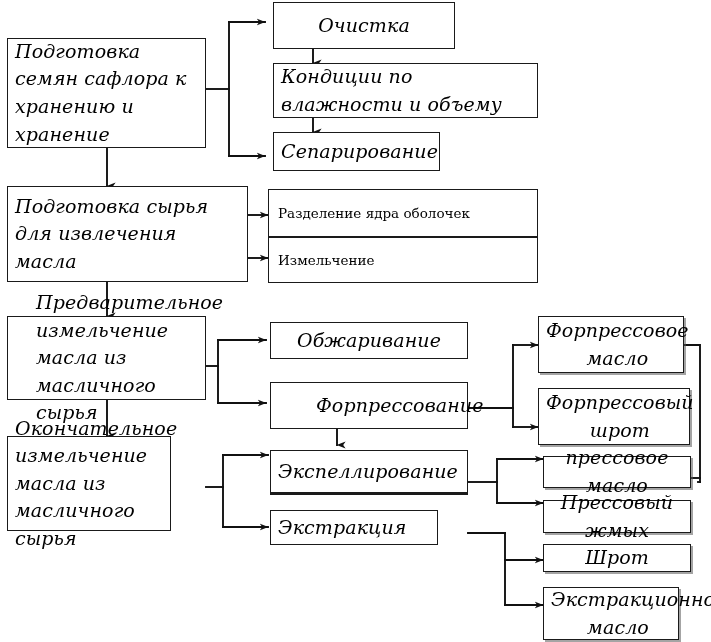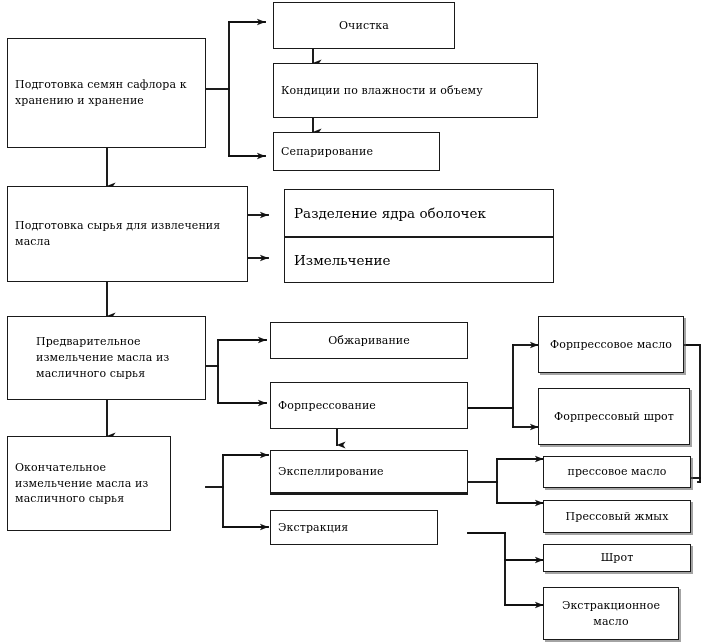--- a/index.html
+++ b/index.html
@@ -3,21 +3,21 @@
 <meta charset="utf-8">
 <style>
   html,body{margin:0;padding:0;background:#ffffff;}
   body{width:711px;height:642px;overflow:hidden;
        font-family:"DejaVu Serif","Liberation Serif",serif;}
   #diagram{position:relative;width:711px;height:642px;background:#fff;}
   svg.layer{position:absolute;left:0;top:0;width:711px;height:642px;}
   .node{position:absolute;box-sizing:border-box;border:1.6px solid #1a1a1a;
         background:#ffffff;display:flex;align-items:center;}
   .node .txt{display:block;width:100%;padding:0 7px;color:#000;
-             font-size:11px;line-height:1.45;letter-spacing:.1px;}
+             font-size:19px;line-height:1.45;letter-spacing:.1px;font-style:italic;}
   .node.center .txt{text-align:center;}
   .node.shadow{box-shadow:2px 2px 0 rgba(90,90,90,.55);text-align:center;}
   .node.heavybottom{border-bottom-width:3px;}
   .stack{position:absolute;box-sizing:border-box;border:1.6px solid #1a1a1a;background:#fff;}
   .stack .cell{box-sizing:border-box;display:flex;align-items:center;}
   .stack .cell .txt{padding:0 9px;font-size:13.5px;color:#000;line-height:1.4;}
   .stack .cell.divider{border-top:2.2px solid #1a1a1a;}
 </style>
 </head>
 <body>
@@ -99,38 +99,38 @@
   </div>
 
   <div class="node" style="left:273px;top:132px;width:167px;height:39px;">
     <span class="txt">Сепарирование</span>
   </div>
 
   <div class="node" style="left:7px;top:186px;width:241px;height:96px;">
     <span class="txt">Подготовка сырья для извлечения масла</span>
   </div>
 
-  <div class="stack" style="left:284px;top:189px;width:270px;height:94px;">
+  <div class="stack" style="left:268px;top:189px;width:270px;height:94px;">
     <div class="cell" style="height:46px;">
       <span class="txt">Разделение ядра оболочек</span>
     </div>
     <div class="cell divider" style="height:46px;">
       <span class="txt">Измельчение</span>
     </div>
   </div>
 
   <div class="node" style="left:7px;top:316px;width:199px;height:84px;padding-left:21px;">
     <span class="txt">Предварительное измельчение  масла из масличного сырья</span>
   </div>
 
   <div class="node center" style="left:270px;top:322px;width:198px;height:37px;">
     <span class="txt">Обжаривание</span>
   </div>
 
-  <div class="node" style="left:270px;top:382px;width:198px;height:47px;">
+  <div class="node" style="left:270px;top:382px;width:198px;height:47px;padding-left:38px;">
     <span class="txt">Форпрессование</span>
   </div>
 
   <div class="node shadow" style="left:538px;top:316px;width:146px;height:57px;">
     <span class="txt">Форпрессовое масло</span>
   </div>
 
   <div class="node shadow" style="left:538px;top:388px;width:152px;height:57px;">
     <span class="txt">Форпрессовый шрот</span>
   </div>

